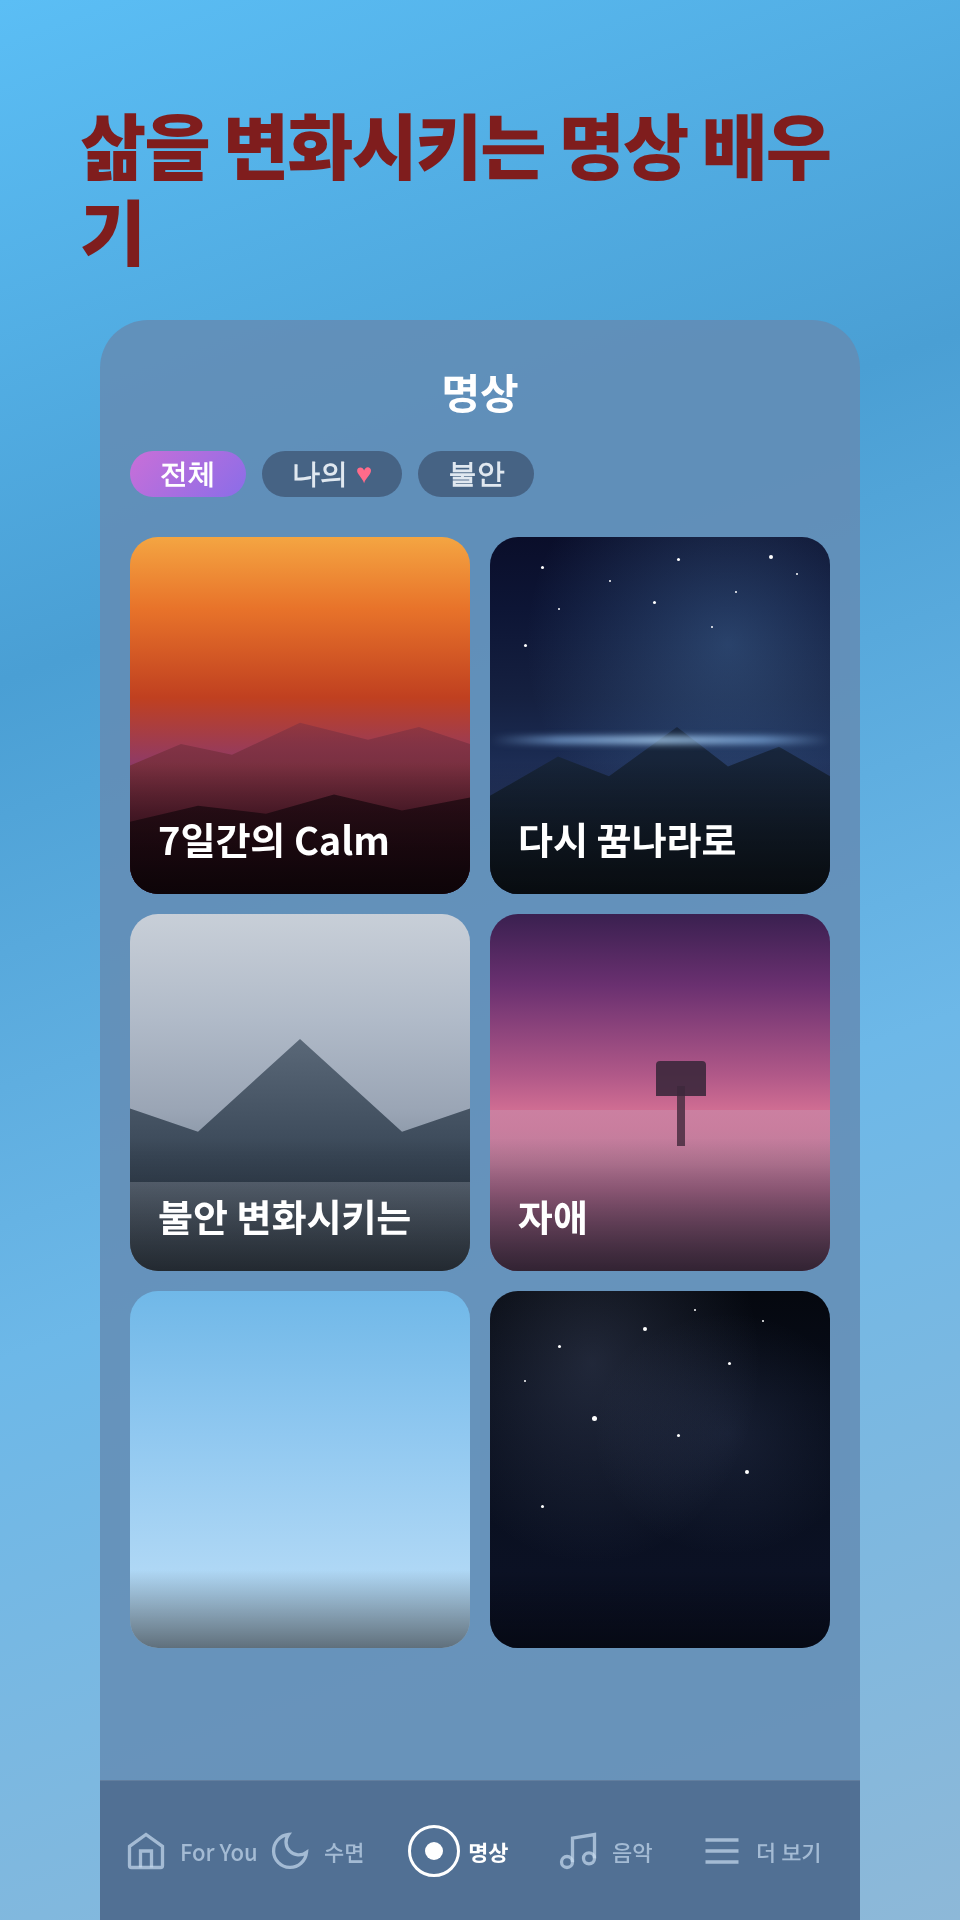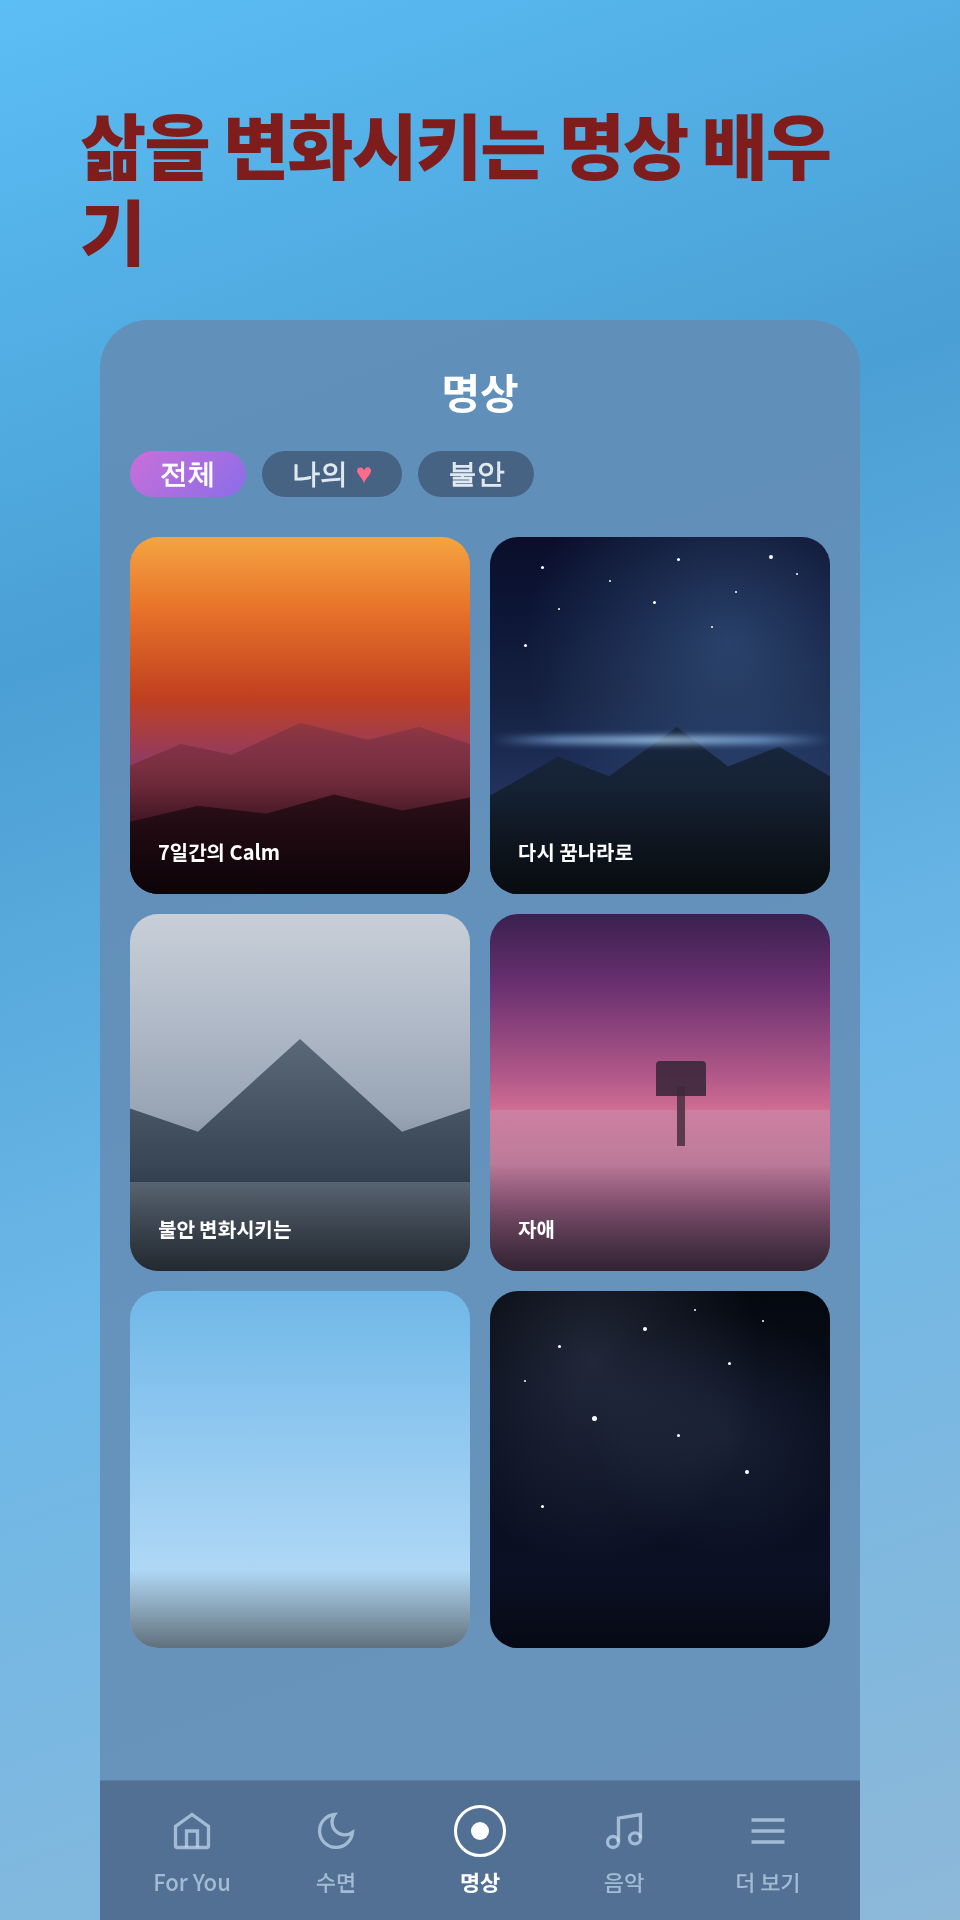--- a/index.html
+++ b/index.html
@@ -245,21 +245,21 @@
       background: radial-gradient(ellipse at 30% 20%, rgba(180,200,255,0.15) 0%, transparent 50%),
                   radial-gradient(ellipse at 70% 40%, rgba(150,180,255,0.1) 0%, transparent 40%);
     }
 
     .content-card .card-label {
       position: absolute;
       bottom: 0; left: 0; right: 0;
       padding: 50px 28px 28px;
       background: linear-gradient(transparent, rgba(0,0,0,0.5));
       color: #ffffff;
-      font-size: 20px;
+      font-size: 38px;
       font-weight: 700;
     }
 
     
     .stars-overlay {
       position: absolute;
       top: 0; left: 0; right: 0; bottom: 0;
       overflow: hidden;
     }
 
@@ -310,21 +310,21 @@
       display: flex;
       align-items: center;
       justify-content: space-around;
       padding: 0 20px;
       border-top: 1px solid rgba(255,255,255,0.1);
       flex-shrink: 0;
     }
 
     .nav-item {
       display: flex;
-      flex-direction: column;
+      flex-direction: row;
       align-items: center;
       gap: 8px;
       cursor: pointer;
       flex: 1;
     }
 
     .nav-icon {
       width: 52px;
       height: 52px;
       display: flex;

